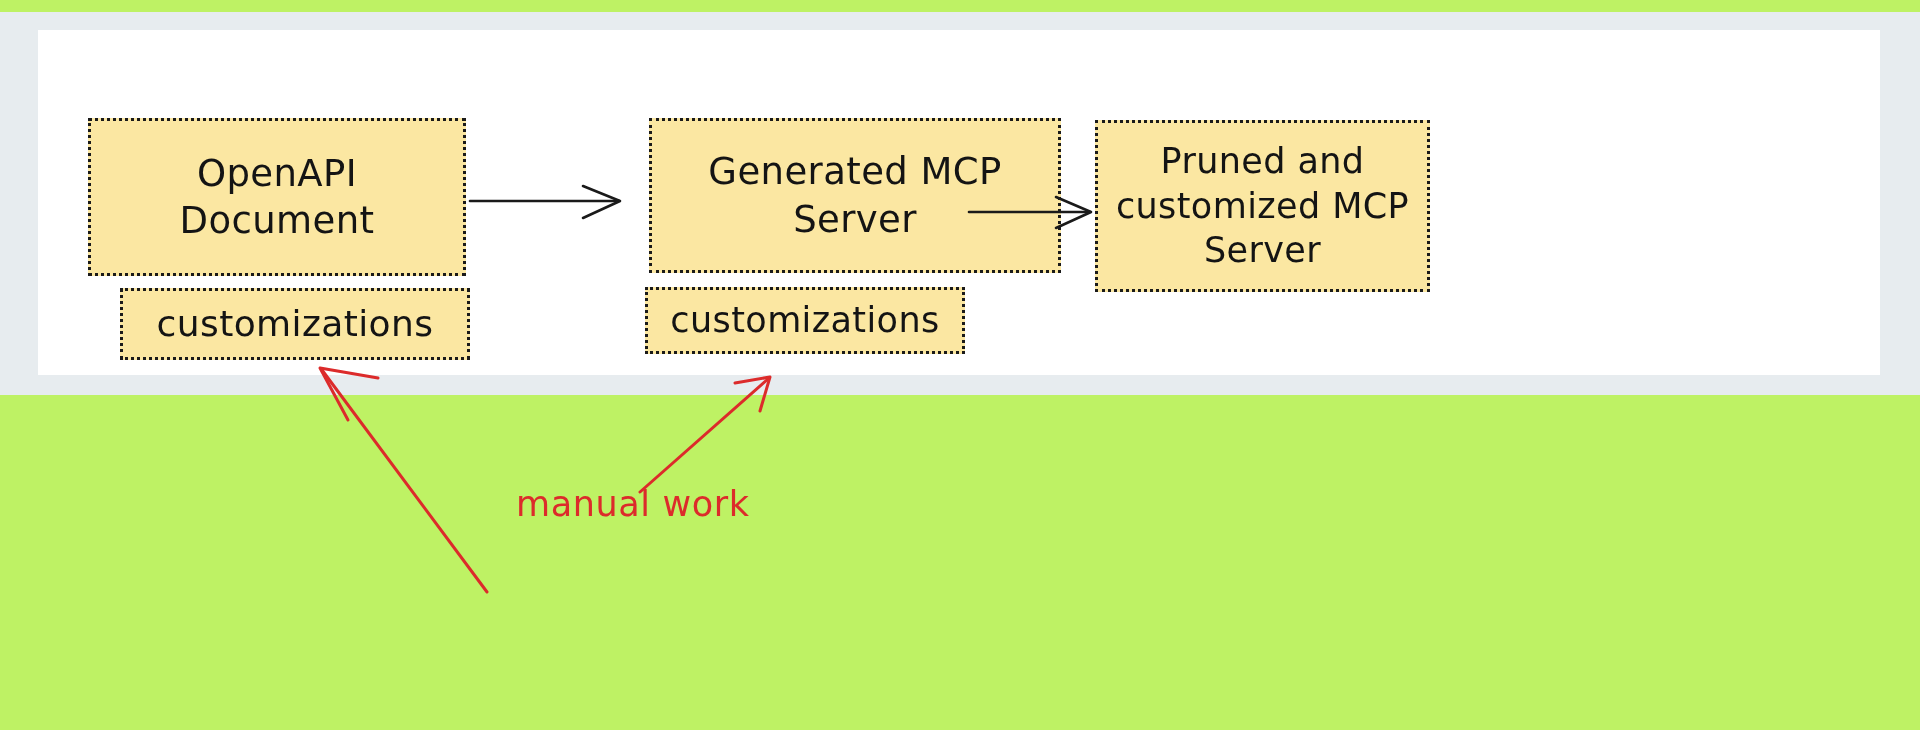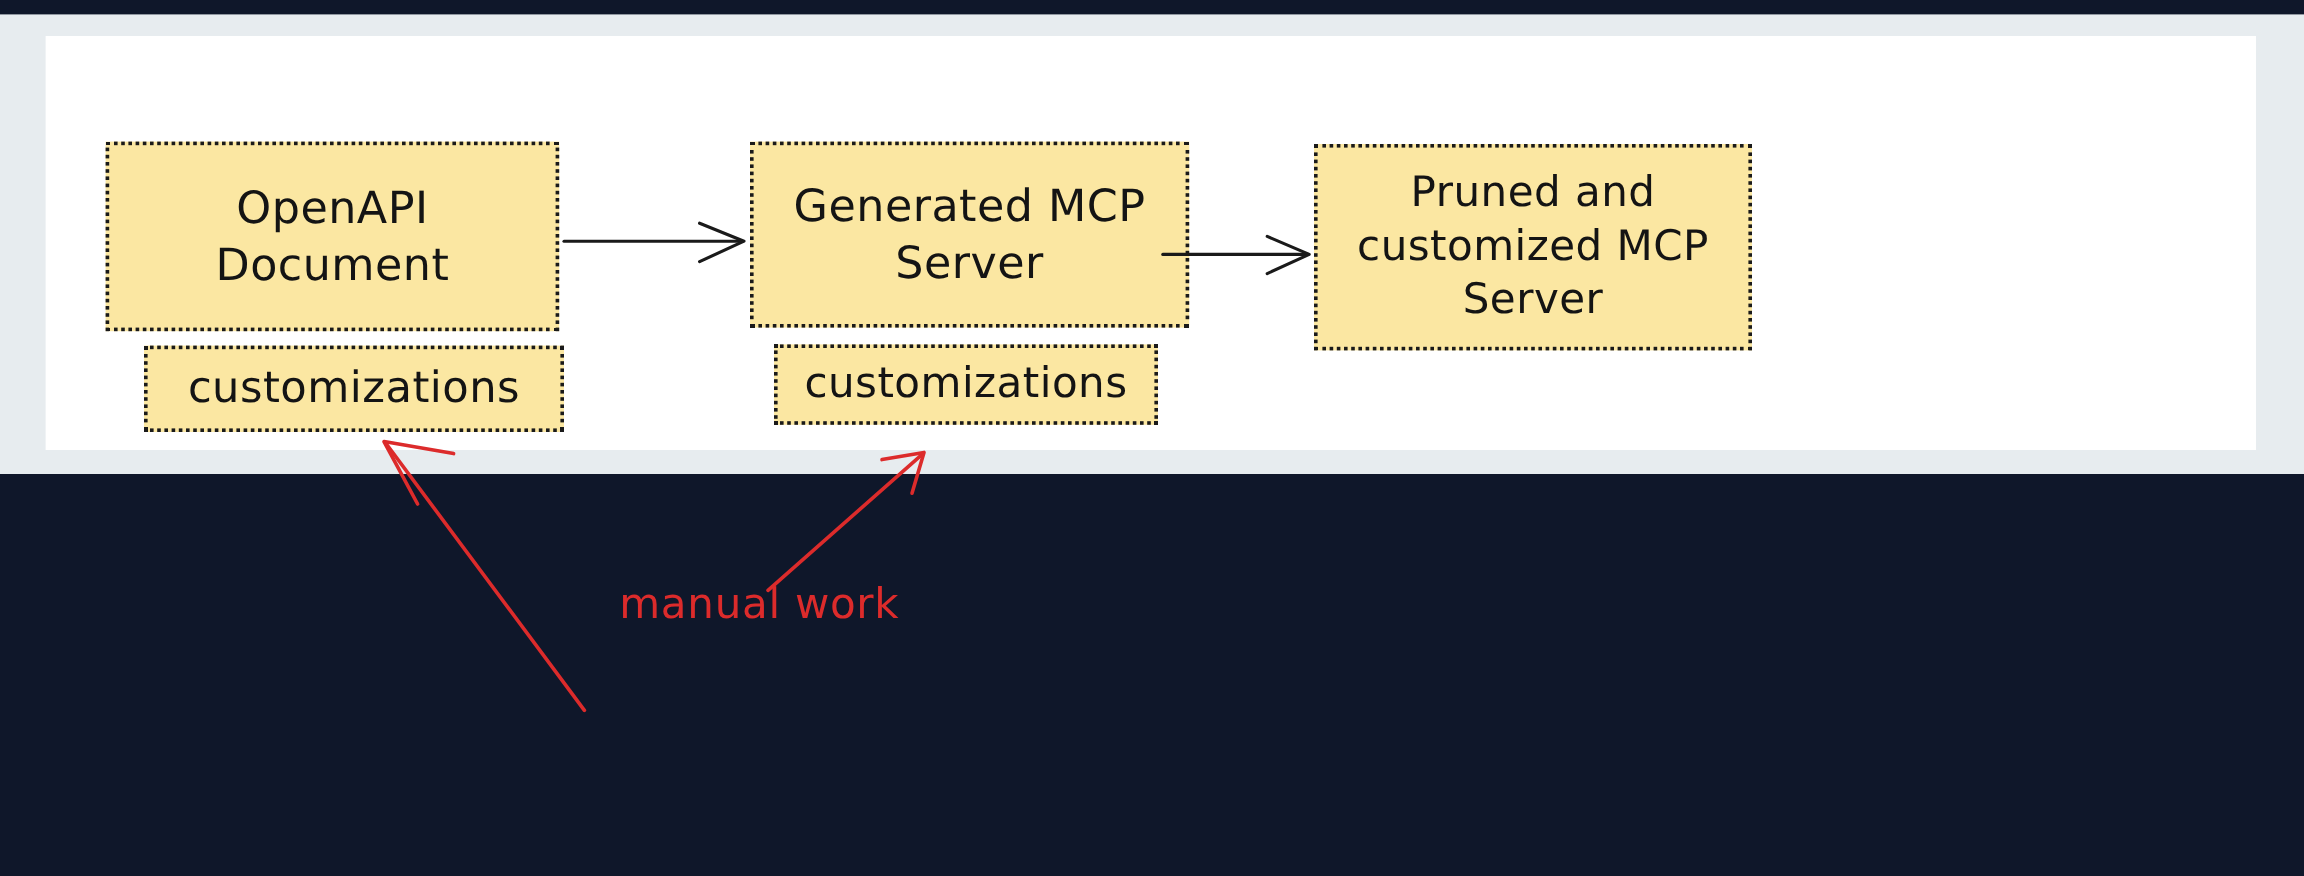--- a/index.html
+++ b/index.html
@@ -8,21 +8,21 @@
     padding: 0;
     background: #ffffff;
   }
   body {
     font-family: "DejaVu Sans", sans-serif;
   }
   #stage {
     position: relative;
     width: 1920px;
     height: 730px;
-    background: #0f172a;
+    background: #bef264;
     overflow: hidden;
   }
 
   
   .grey-band {
     position: absolute;
     left: 0px;
     top: 12px;
     width: 1920px;
     height: 383px;
@@ -57,29 +57,29 @@
 
   #node-openapi {
     left: 88px;  top: 118px;  width: 378px; height: 158px;
     font-size: 37px;
   }
   #node-openapi-custom {
     left: 120px; top: 288px;  width: 350px; height: 72px;
     font-size: 36px;
   }
   #node-generated {
-    left: 625px; top: 118px;  width: 366px; height: 155px;
+    left: 649px; top: 118px;  width: 412px; height: 155px;
     font-size: 37px;
   }
   #node-generated-custom {
     left: 645px; top: 287px;  width: 320px; height: 67px;
     font-size: 35px;
   }
   #node-pruned {
-    left: 1095px; top: 120px; width: 365px; height: 172px;
+    left: 1095px; top: 120px; width: 335px; height: 172px;
     font-size: 35px;
   }
 
   
   .overlay {
     position: absolute;
     left: 0;
     top: 0;
     width: 1920px;
     height: 730px;

